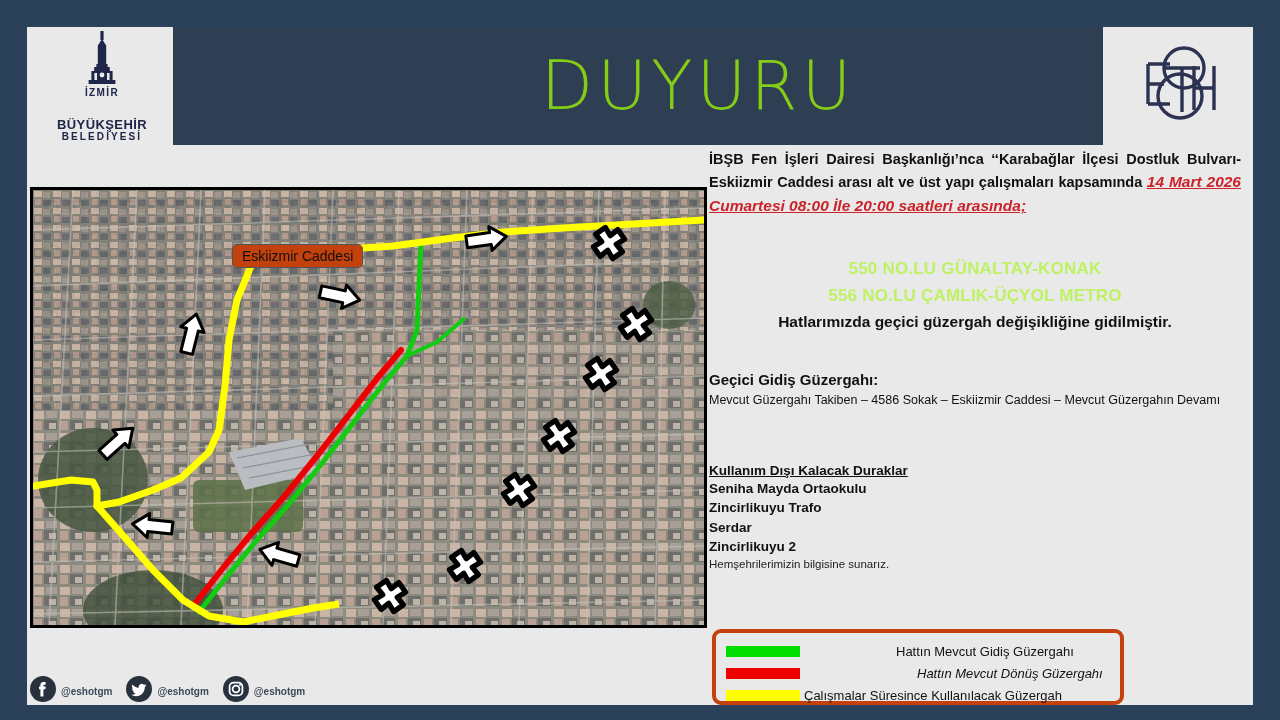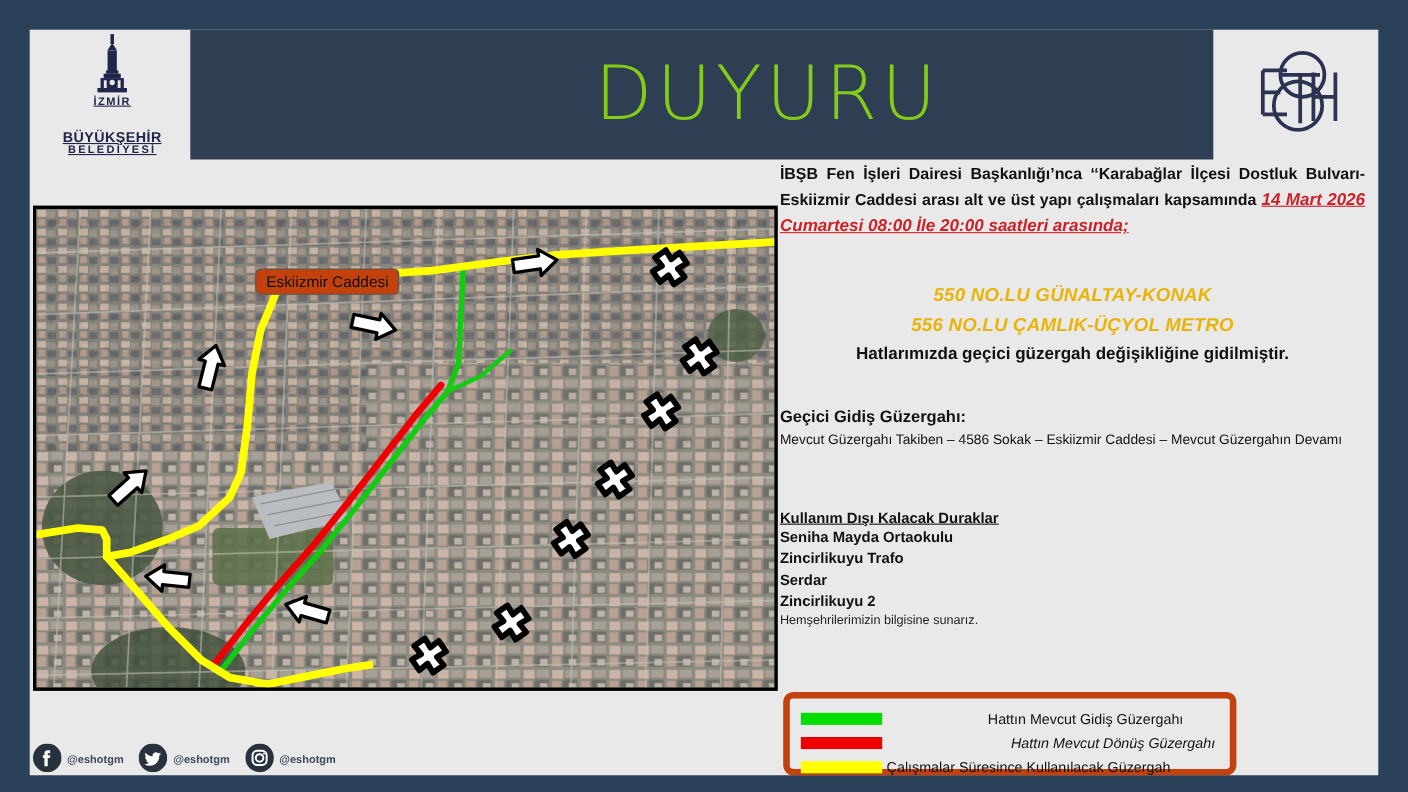--- a/index.html
+++ b/index.html
@@ -30,21 +30,21 @@
     font-family:"DejaVu Sans", sans-serif;
     line-height:1;
   }
   .logo-left{
     position:absolute;left:32px;top:30px;width:140px;height:112px;
     background:#e9e9e9;display:flex;flex-direction:column;
     align-items:center;justify-content:center;
   }
   .logo-left svg{display:block;}
   .logo-l1,.logo-l2,.logo-l3{
-    color:#20264a;text-align:center;line-height:1.05;font-weight:bold;text-decoration:underline;
+    color:#20264a;text-align:center;line-height:1.05;font-weight:bold;
   }
   .logo-l1{font-size:10px;letter-spacing:1.4px;}
   .logo-l2{font-size:13px;letter-spacing:.4px;margin-top:20px;}
   .logo-l3{font-size:10px;letter-spacing:2.1px;}
   .logo-right{
     position:absolute;left:1104px;top:30px;width:147px;height:112px;
     background:#e9e9e9;display:flex;align-items:center;justify-content:center;
   }
 
   
@@ -68,43 +68,42 @@
   .para1{
     top:148px;font-size:14.5px;font-weight:bold;line-height:1.55;
     text-align:justify;text-justify:inter-word;
   }
   .datehl{
     color:#cc2229;font-style:italic;font-weight:bold;
     text-decoration:underline;font-size:15.5px;
   }
   .lines{top:255px;text-align:center;}
   .line-red{
-    color:#eab308;font-weight:bold;font-size:17px;line-height:1.6;
+    color:#bef264;font-weight:bold;font-size:17px;line-height:1.6;
     letter-spacing:.2px;
-    font-style:italic;
   }
   .line-black{
     color:#111;font-weight:bold;font-size:15.5px;margin-top:4px;
   }
   .sec-head{top:371px;font-size:15px;font-weight:bold;}
   .route-body{
     top:391px;font-size:12.5px;line-height:1.45;
     text-align:justify;text-justify:inter-word;
     font-family:"Liberation Sans", sans-serif;
   }
   .stops-head{
     top:463px;font-size:13.5px;font-weight:bold;text-decoration:underline;
   }
   .stops-list{top:479px;font-size:13.5px;font-weight:bold;line-height:1.44;}
   .closing{top:558px;font-size:11.5px;color:#222;}
 
   
   .legend{
     position:absolute;left:712px;top:629px;width:412px;height:76px;
-    background:#e9e9e9;border:6px solid #c2410c;border-radius:9px;
+    background:#e9e9e9;border:4px solid #c2410c;border-radius:9px;
     box-sizing:border-box;padding:7px 0 0 0;
   }
   .legend-row{
     display:flex;align-items:center;height:22px;
   }
   .legend-swatch{
     width:74px;height:11px;margin-left:10px;flex:0 0 auto;
   }
   .legend-text{
     margin-left:12px;font-size:13px;color:#111;white-space:nowrap;

